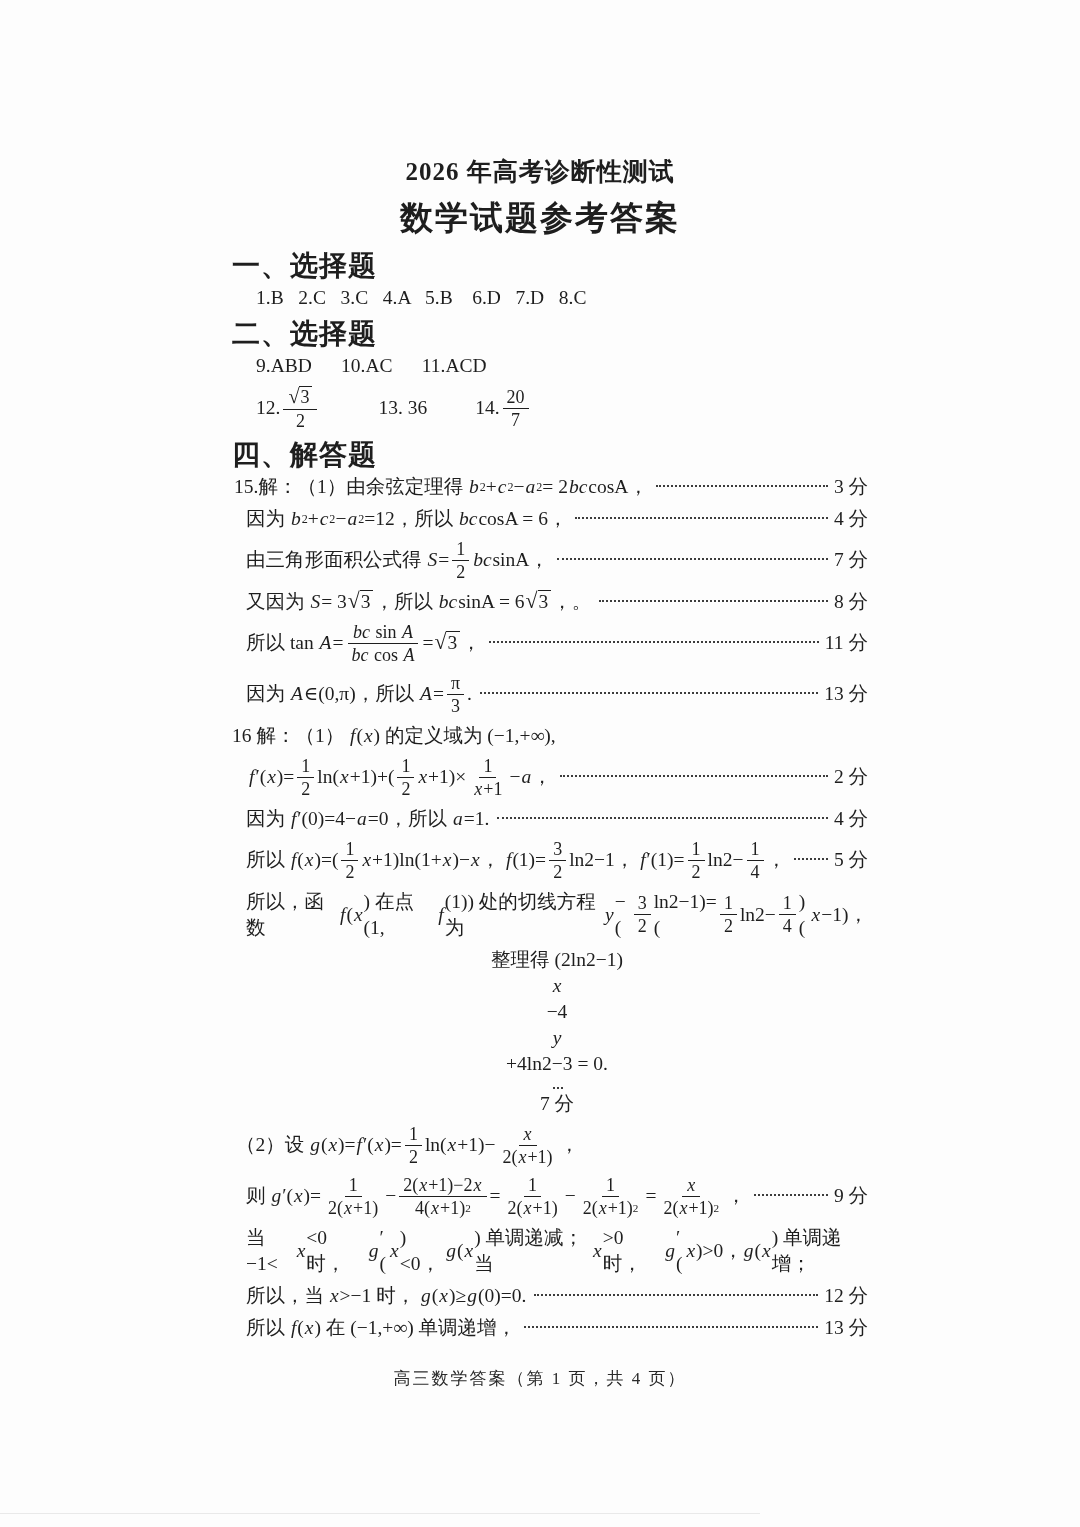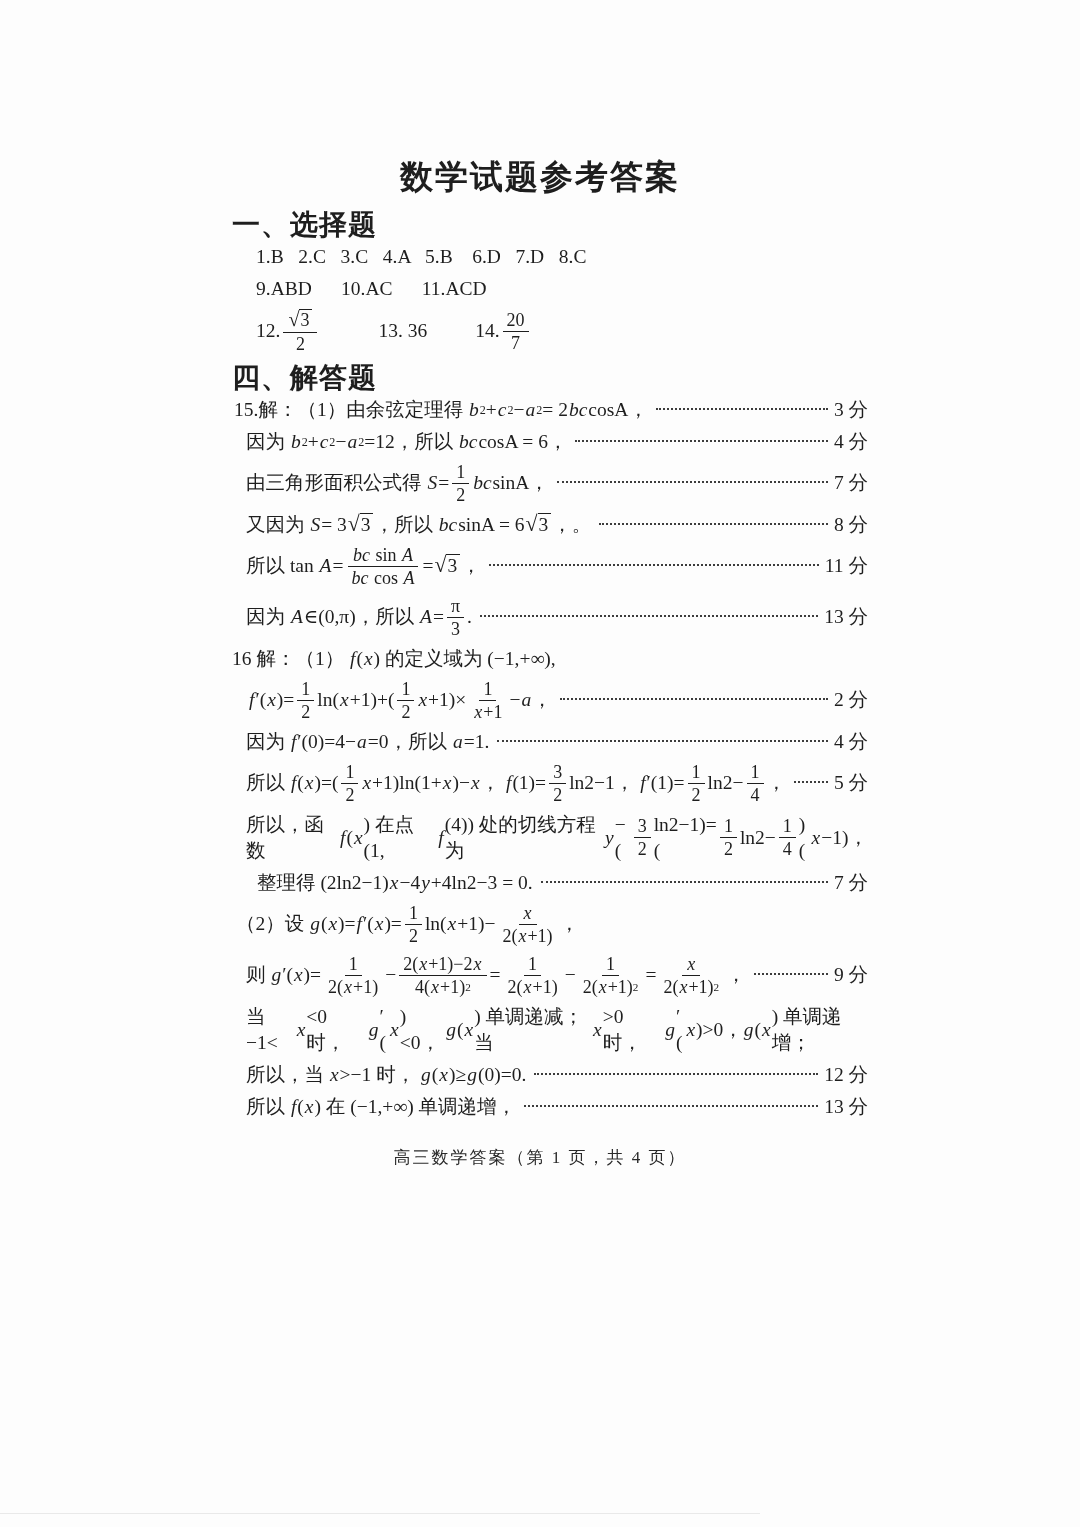--- a/index.html
+++ b/index.html
@@ -47,27 +47,31 @@
   .footer{
     width:100%;text-align:center;font-size:17px;color:#2a2a2a;
     margin-top:26px;letter-spacing:2px;
   }
   .scan-line{position:absolute;left:0;bottom:13px;width:760px;height:1px;background:#e9e9e9;}
 </style>
 </head>
 <body>
 
 <div class="page">
+  <div class="title1">2026 年高考诊断性测试</div>
   <div class="title2">数学试题参考答案</div>
   <div class="content">
       <div class="line heading">
         <span class="ptext">一、选择题</span>
       </div>
       <div class="line plain" style="margin-left: 24px;">
         <span class="ptext">1.B   2.C   3.C   4.A   5.B    6.D   7.D   8.C</span>
+      </div>
+      <div class="line heading">
+        <span class="ptext">二、选择题</span>
       </div>
       <div class="line plain" style="margin-left: 24px;">
         <span class="ptext">9.ABD      10.AC      11.ACD</span>
       </div>
       <div class="line math" style="margin-left: 24px;">
         <span class="mtext">12.</span>
         <span class="frac">
           <span class="num">
             <span class="sqrt">
               <span class="rad">√</span>
@@ -318,21 +322,21 @@
         <span class="leader"></span>
         <span class="score">5 分</span>
       </div>
       <div class="line math" style="margin-left: 14px;">
         <span class="mtext">所以，函数 </span>
         <span class="mvar">f</span>
         <span class="mtext">(</span>
         <span class="mvar">x</span>
         <span class="mtext">) 在点 (1, </span>
         <span class="mvar">f</span>
-        <span class="mtext">(4)) 处的切线方程为 </span>
+        <span class="mtext">(1)) 处的切线方程为 </span>
         <span class="mvar">y</span>
         <span class="mtext">−(</span>
         <span class="frac">
           <span class="num">
             <span class="mtext">3</span>
           </span>
           <span class="den">
             <span class="mtext">2</span>
           </span>
         </span>
@@ -351,21 +355,21 @@
             <span class="mtext">1</span>
           </span>
           <span class="den">
             <span class="mtext">4</span>
           </span>
         </span>
         <span class="mtext">)(</span>
         <span class="mvar">x</span>
         <span class="mtext">−1)，</span>
       </div>
-      <div class="line math" style="margin-left: 25px;">
+      <div class="line math" style="margin-left: 14px; flex-direction: column;">
         <span class="mtext">整理得 (2ln2−1)</span>
         <span class="mvar">x</span>
         <span class="mtext">−4</span>
         <span class="mvar">y</span>
         <span class="mtext">+4ln2−3 = 0.</span>
         <span class="leader"></span>
         <span class="score">7 分</span>
       </div>
       <div class="line math" style="margin-left: 4px; text-align: center;">
         <span class="mtext">（2）设 </span>

